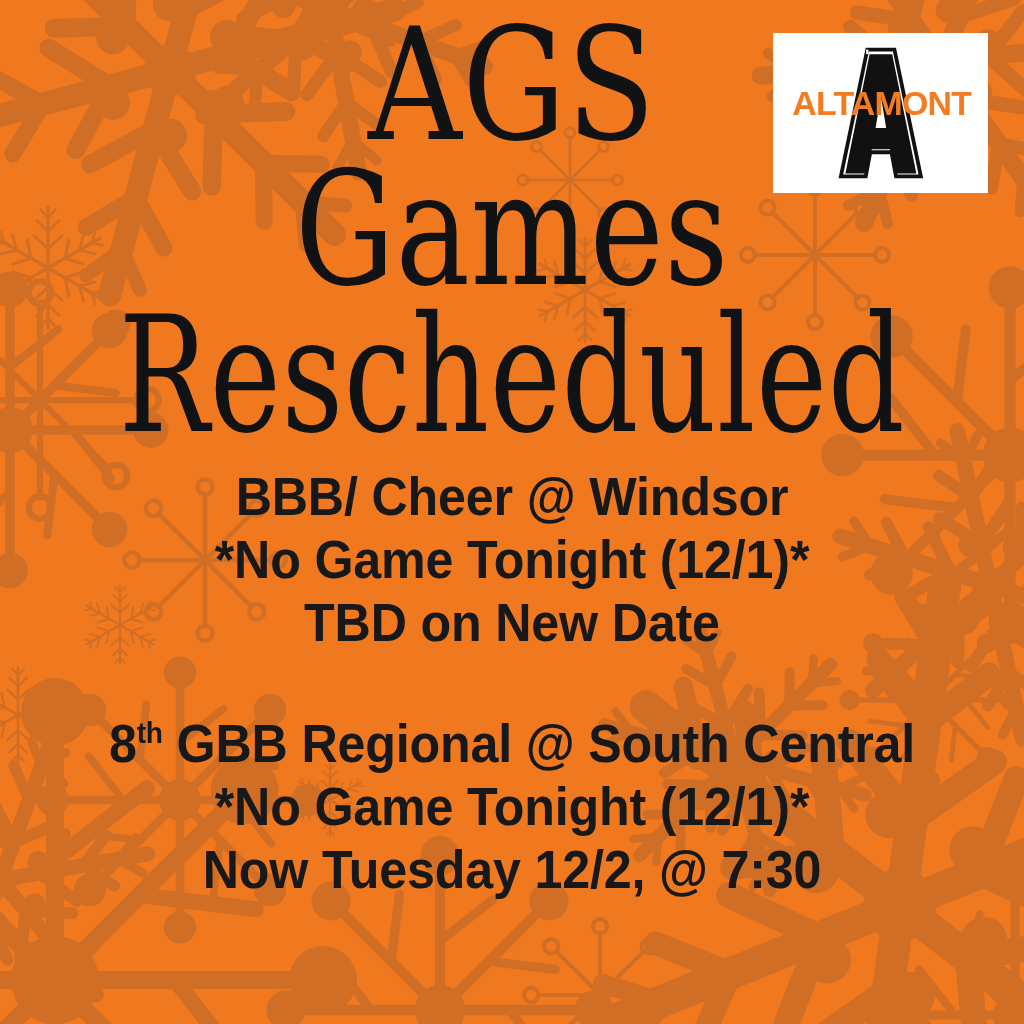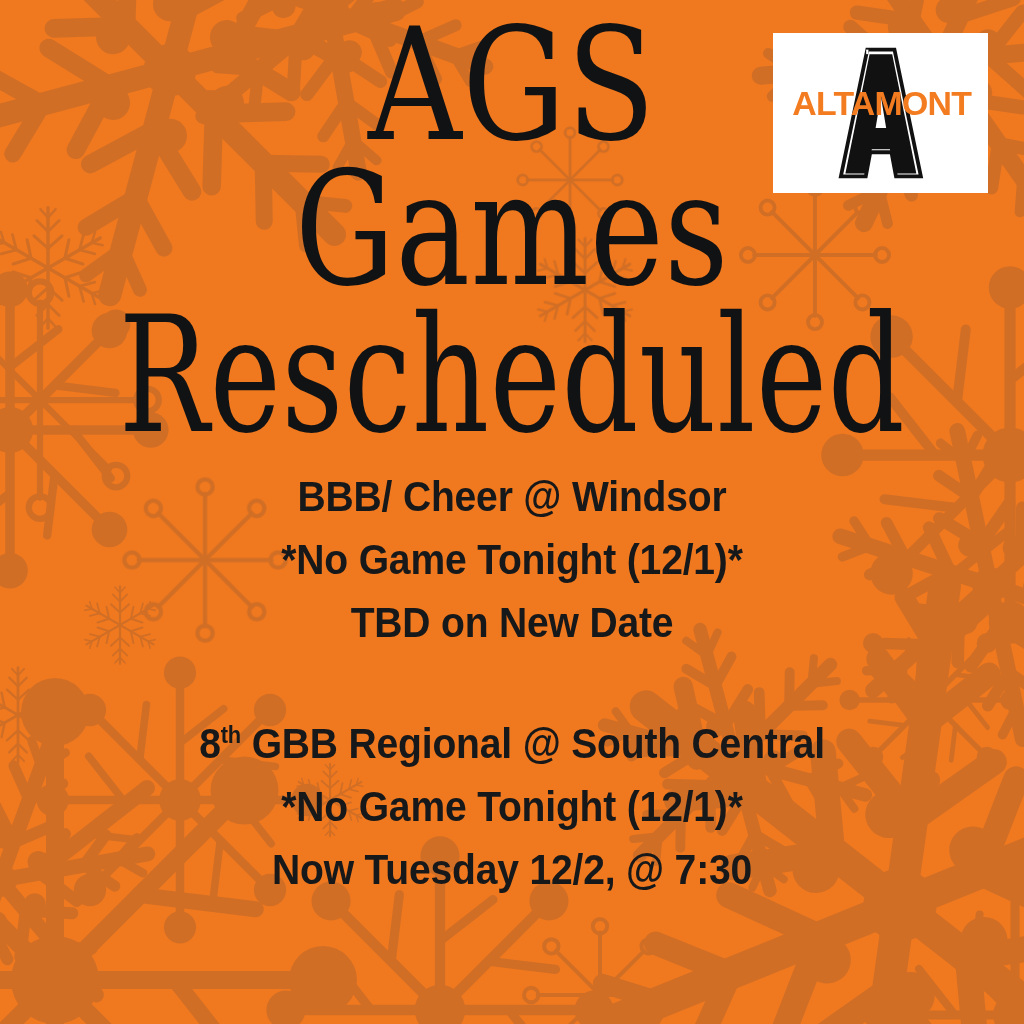--- a/index.html
+++ b/index.html
@@ -64,21 +64,21 @@
   
   .body-copy {
     position: absolute;
     left: 0;
     top: 465px;
     width: 1024px;
     text-align: center;
     color: #17181A;
     font-family: "Liberation Sans", sans-serif;
     font-weight: bold;
-    font-size: 42px;
+    font-size: 54px;
     line-height: 63px;
     letter-spacing: -0.2px;
   }
   .para { display: block; }
   .para .line { display: block; white-space: nowrap; transform: scaleX(0.93); }
   .para-gap { display: block; height: 58px; }
   .sup {
     font-size: 0.56em;
     vertical-align: super;
     line-height: 0;

